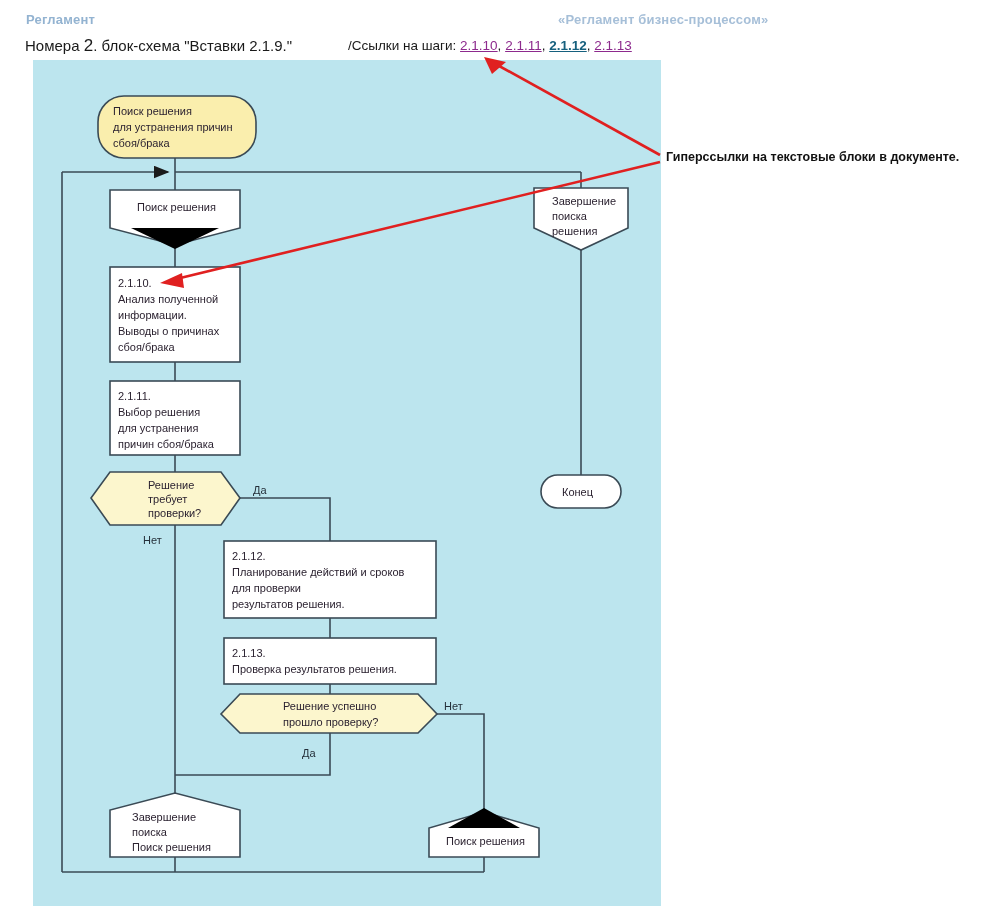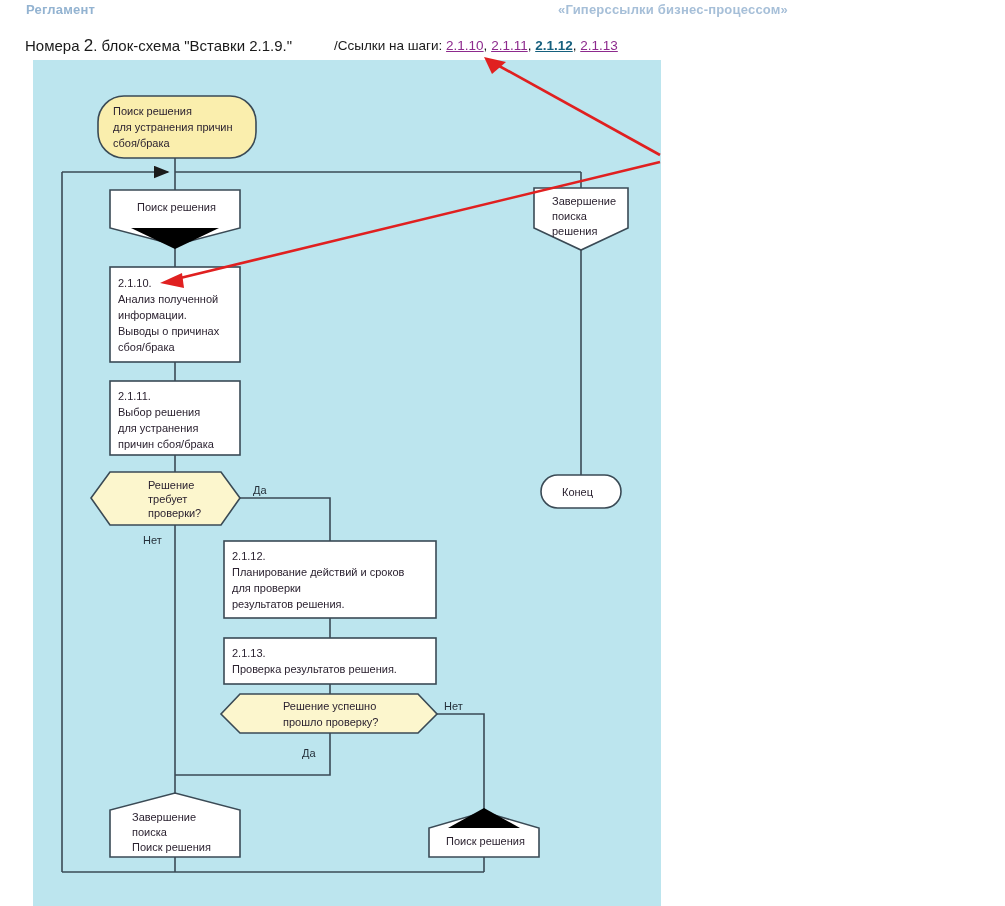--- a/index.html
+++ b/index.html
@@ -5,39 +5,39 @@
   html,body{margin:0;padding:0;}
   body{
     width:1005px;height:906px;
     background:#ffffff;
     font-family:"Liberation Sans", sans-serif;
     color:#1a1a1a;
     position:relative;
     overflow:hidden;
   }
   .hdr{
-    position:absolute;top:2px;left:0;width:837px;height:22px;padding-left:12px;
+    position:absolute;top:12px;left:0;width:837px;height:22px;padding-left:12px;
   }
   .hdr-left{
     position:absolute;left:26px;top:0;
     font-size:13px;font-weight:bold;color:#93b3d1;
     letter-spacing:.2px;
   }
   .hdr-right{
     position:absolute;left:558px;top:0;
     font-size:13px;font-weight:bold;color:#a6bfd8;
     letter-spacing:.2px;
   }
   .caption{
     position:absolute;left:25px;top:36px;
     font-size:15px;color:#1a1a1a;white-space:nowrap;
   }
   .caption .fig-num{font-size:17px;}
   .caption-links{
-    position:absolute;left:334px;top:38px;
+    position:absolute;left:348px;top:38px;
     font-size:13.5px;color:#1a1a1a;white-space:nowrap;
   }
   .caption-links .lnk{
     text-decoration:underline;color:#8d2a8d;
   }
 
   .panel{
     position:absolute;left:33px;top:60px;
     width:628px;height:846px;
     background:#bce5ee;
@@ -63,33 +63,34 @@
   .edgeLbl{
     font-family:"Liberation Sans", sans-serif;
     font-size:11px;fill:#25303a;
   }
 </style>
 </head>
 <body>
 
 <div class="hdr">
   <div class="hdr-left">Регламент</div>
-  <div class="hdr-right">«Гиперссылки бизнес-процессом»</div>
+  <div class="hdr-right">«Регламент бизнес-процессом»</div>
 </div>
 
 <div class="caption">
   <span>Номера </span><span class="fig-num">2</span><span>. блок-схема "Вставки 2.1.9."</span>
 </div>
 <div class="caption-links">
   <span>/Ссылки на шаги: </span><span id="links-holder"><span class="lnk" style="color: rgb(141, 42, 141);">2.1.10</span><span>, </span><span class="lnk" style="color: rgb(141, 42, 141);">2.1.11</span><span>, </span><span class="lnk" style="color: rgb(22, 96, 126); font-weight: bold;">2.1.12</span><span>, </span><span class="lnk" style="color: rgb(141, 42, 141);">2.1.13</span></span>
 </div>
 
 <div class="panel"></div>
 
 <div class="anno">
+  <div class="l1">Гиперссылки на текстовые блоки в документе.</div>
 </div>
 
 <svg class="chart" viewBox="0 0 1005 906">
   <defs>
     <marker id="blkArrow" markerWidth="10" markerHeight="10" refX="9" refY="4" orient="auto">
       <path d="M0,0 L10,4 L0,8 z" fill="#1b1b1b"></path>
     </marker>
   </defs>
 
   <g id="edges" stroke="#3a4a55" stroke-width="1.6" fill="none">

